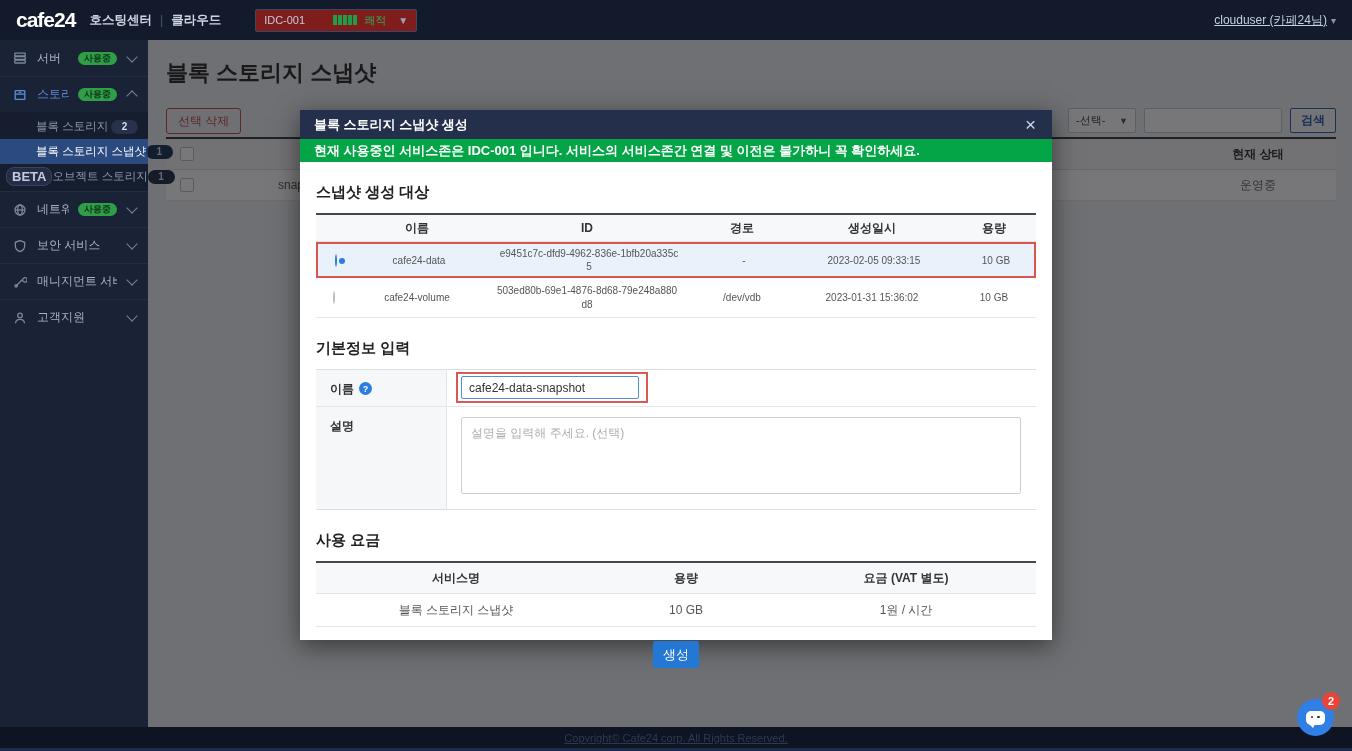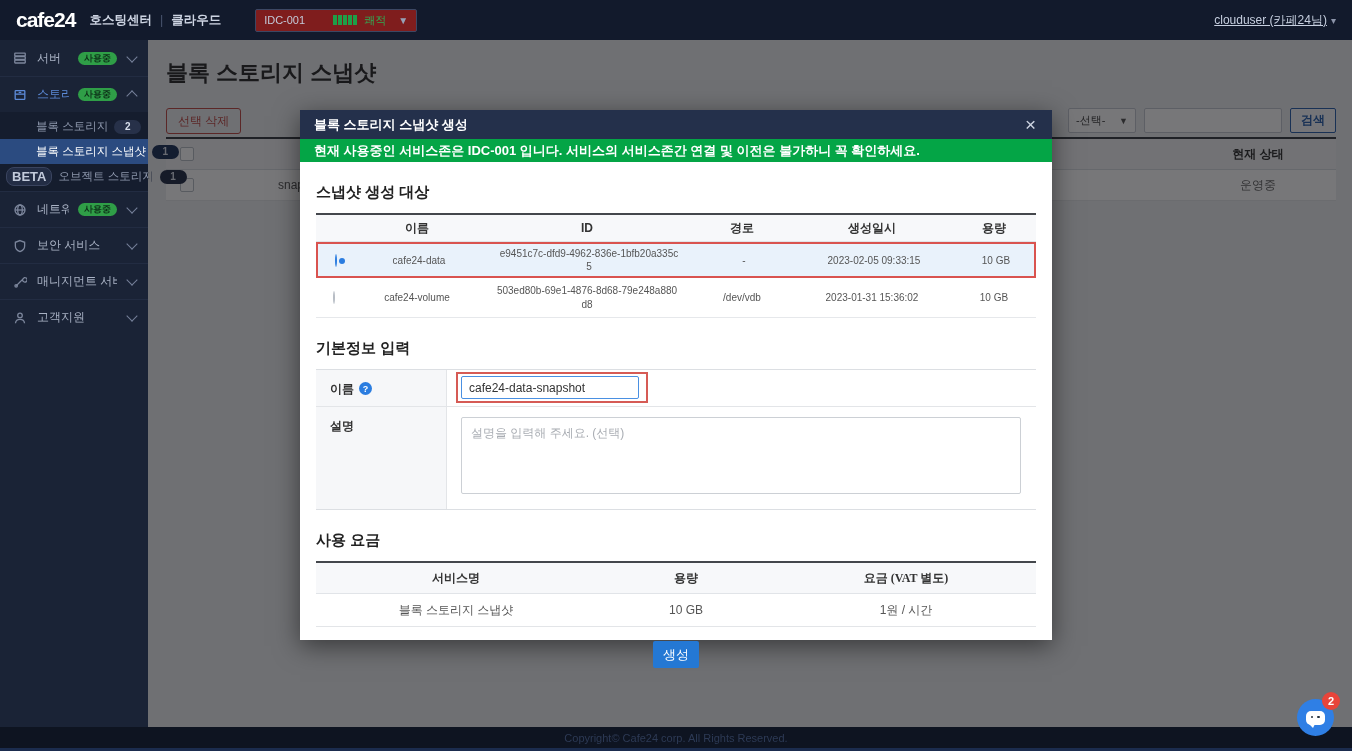--- a/index.html
+++ b/index.html
@@ -32,21 +32,21 @@
   .side-item.active-section .lbl { color:#5d8bd9; }
   .icon16 { width:16px; height:16px; flex:0 0 16px; display:flex; align-items:center; justify-content:center; }
   .icon16 svg { width:14px; height:14px; fill:none; stroke:#7c869c; stroke-width:1.5; }
   .side-item.active-section .icon16 svg { stroke:#5d8bd9; }
   .badge-use { background:#2f9e47; color:#0d3018; font-size:9px; font-weight:bold; border-radius:8px;
                padding:2px 6px; line-height:1; }
   .chev { width:8px; height:8px; border-right:1.5px solid #76809a; border-bottom:1.5px solid #76809a;
           transform:rotate(45deg); margin:0 2px 3px 2px; flex:0 0 auto; }
   .chev.up { transform:rotate(-135deg); margin:3px 2px 0 2px; }
   .submenu { background:#151d2e; padding:2px 0; }
-  .sub-item { height:25px; display:flex; align-items:center; padding:0 10px 0 36px; gap:6px;
+  .sub-item { height:25px; display:flex; align-items:center; padding:0 10px 0 36px; 
               color:#8e98ad; font-size:11.5px; cursor:pointer; }
   .sub-item .lbl { flex:1; white-space:nowrap; }
   .sub-item.selected { background:#2b4b80; color:#fff; }
   .count-pill { background:#273149; color:#d9dfec; font-size:10px; font-weight:bold; border-radius:8px;
                 min-width:27px; text-align:center; padding:2px 0; line-height:1; }
   .sub-item.selected .count-pill { background:#20355c; }
   .beta-item { padding-left:6px; }
   .beta-pill { background:#232d45; border:1px solid #3a445f; color:#c3cbdc; font-size:13px; font-weight:bold;
                border-radius:8px; padding:2px 5px; line-height:1; }
 
@@ -73,21 +73,21 @@
   .bg-status-h { position:absolute; left:1022px; width:140px; text-align:center; font-weight:bold; color:#333; }
   .bg-status-v { position:absolute; left:1022px; width:140px; text-align:center; color:#666; }
 
   
   .overlay { position:absolute; left:148px; top:40px; width:1204px; height:687px;
              background:rgba(10,10,12,0.55); z-index:10; }
 
   
   .footer { position:absolute; left:0; top:727px; width:1352px; height:21px; background:#0e1421;
             display:flex; align-items:center; justify-content:center; }
-  .footer span { color:#2d3a55; font-size:11px; }
+  .footer span { color:#2d3a55; font-size:11px;text-decoration:underline; }
   .footer-strip { position:absolute; left:0; top:748px; width:1352px; height:3px; background:#1b2c4e; }
 
   
   .modal { position:absolute; left:300px; top:110px; width:752px; height:530px; background:#fff;
            z-index:20; box-shadow:0 6px 24px rgba(0,0,0,0.5); }
   .modal-head { height:29px; background:#24304b; display:flex; align-items:center; padding:0 14px; }
   .modal-title { color:#fff; font-size:13px; font-weight:bold; flex:1; }
   .modal-close { color:#cdd4e2; font-size:19px; line-height:1; cursor:pointer; padding:0 2px; }
   .modal-notice { height:23px; background:#04a546; color:#fff; font-size:13px; font-weight:bold;
                   display:flex; align-items:center; padding:0 14px; }
@@ -117,21 +117,21 @@
   .name-input { width:178px; height:23px; border:1px solid #4a90e2; border-radius:2px; padding:0 7px;
                 font-size:12px; color:#333; outline:none; }
   .name-annot { position:absolute; left:9px; top:2px; width:192px; height:31px;
                 border:2px solid #d65b55; pointer-events:none; }
   .desc-cell { padding:10px 14px 12px 14px; }
   .desc-area { width:560px; height:77px; border:1px solid #ccd0d5; border-radius:2px; resize:none;
                padding:7px 9px; font-size:12px; font-family:inherit; color:#333; }
   .desc-area::placeholder { color:#a9adb3; }
   .price-table { margin-top:11px; border-top:2px solid #44474c; }
   .price-head, .price-row { display:grid; grid-template-columns:280px 180px 260px; align-items:center; }
-  .price-head { height:31px; background:#f7f8fa; border-bottom:1px solid #e1e4e8; font-weight:bold; font-size:12px; color:#333;font-family:Liberation Serif, serif; }
+  .price-head { height:31px; background:#f7f8fa; border-bottom:1px solid #e1e4e8; font-weight:bold; font-size:12px; color:#333; }
   .price-head div, .price-row div { text-align:center; }
   .price-row { height:33px; border-bottom:1px solid #e3e5e8; font-size:12px; color:#555; }
   .submit-wrap { text-align:center; margin-top:14px; }
   .submit-btn { width:46px; height:27px; background:#2478d4; color:#fff; border:none; border-radius:2px;
                 font-size:13px; cursor:pointer; }
 
   
   .chat { position:absolute; left:1297px; top:699px; width:37px; height:37px; z-index:30; }
   .chat-circle { width:37px; height:37px; border-radius:50%; background:#2f7fe5; display:flex;
                  align-items:center; justify-content:center; cursor:pointer; }

